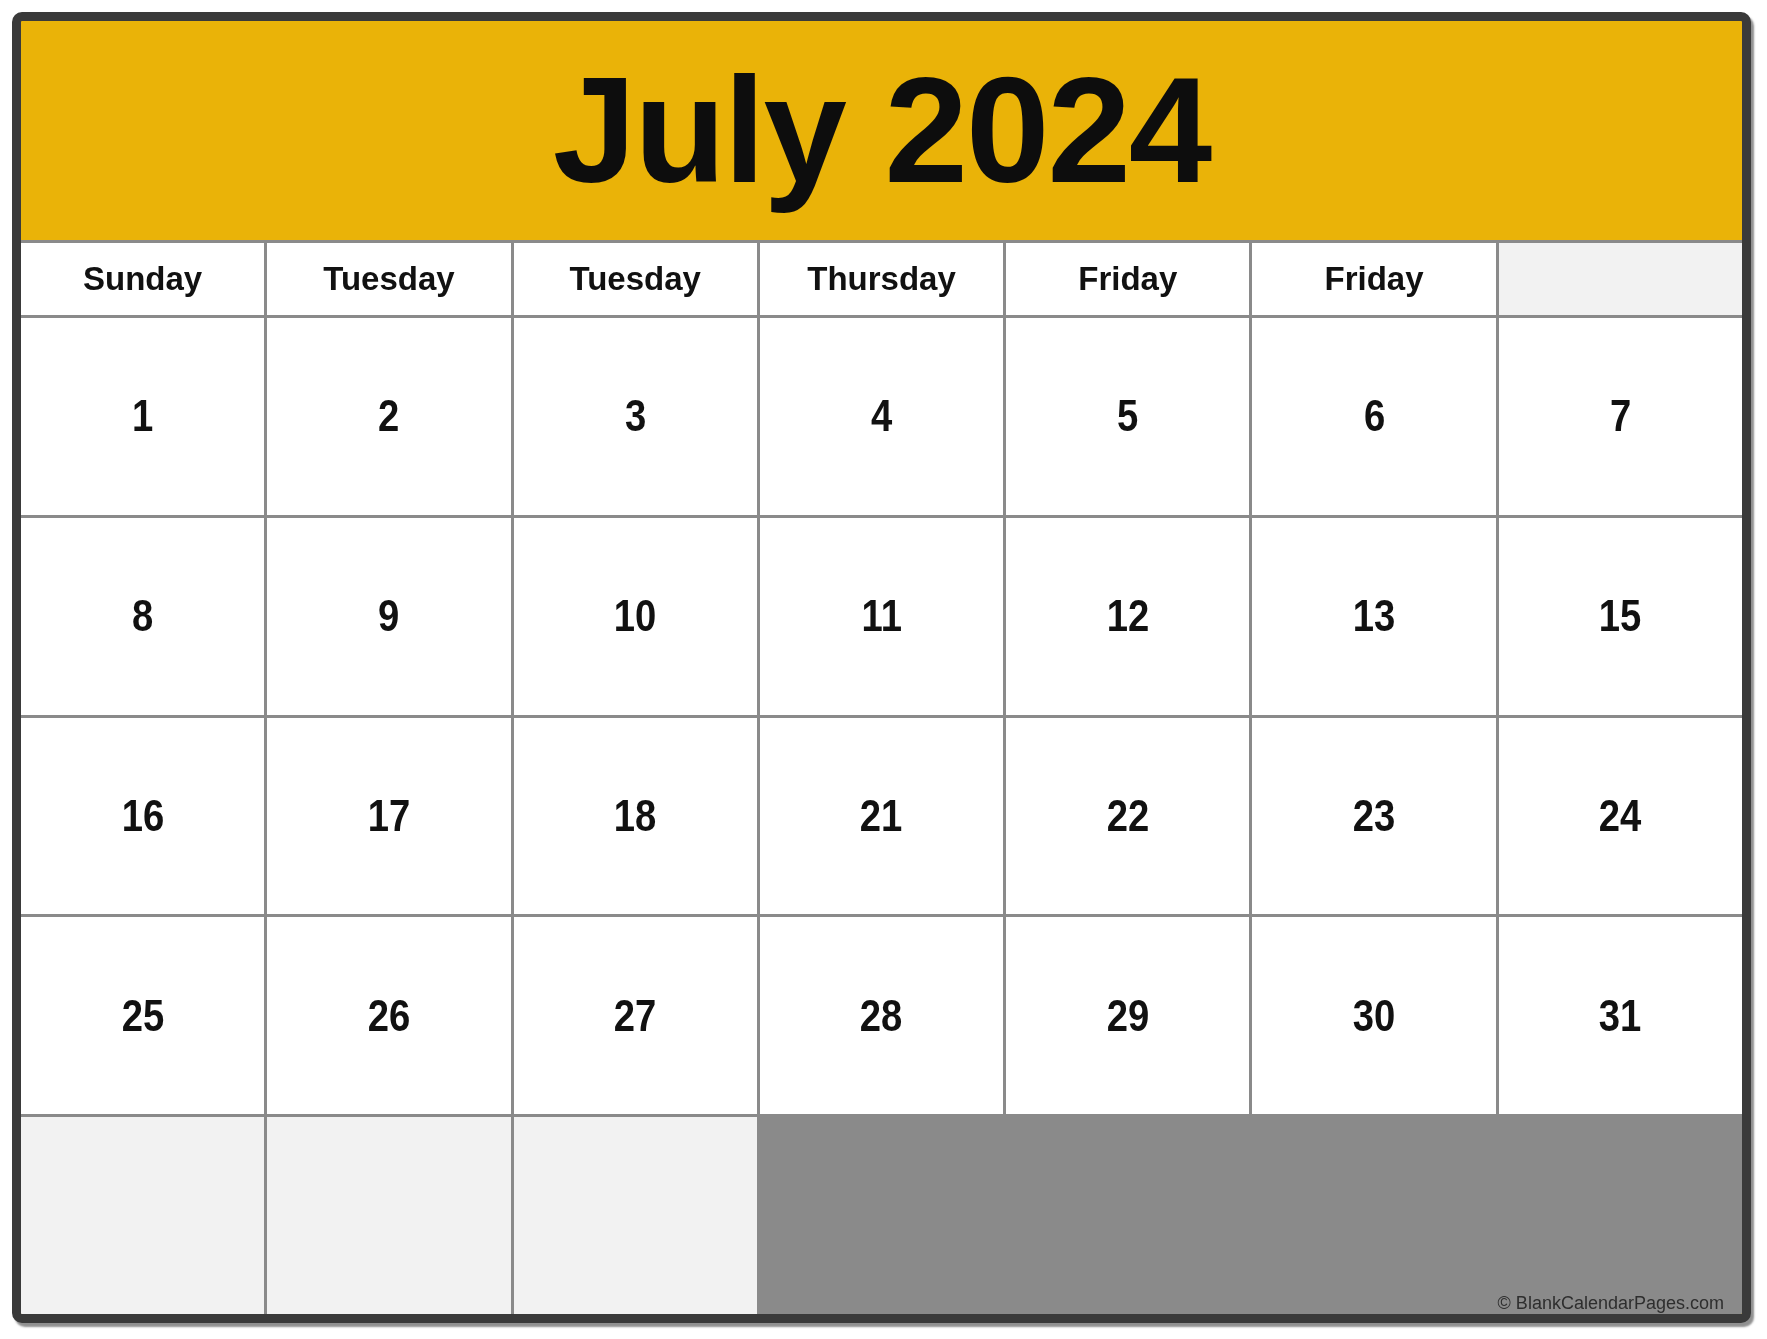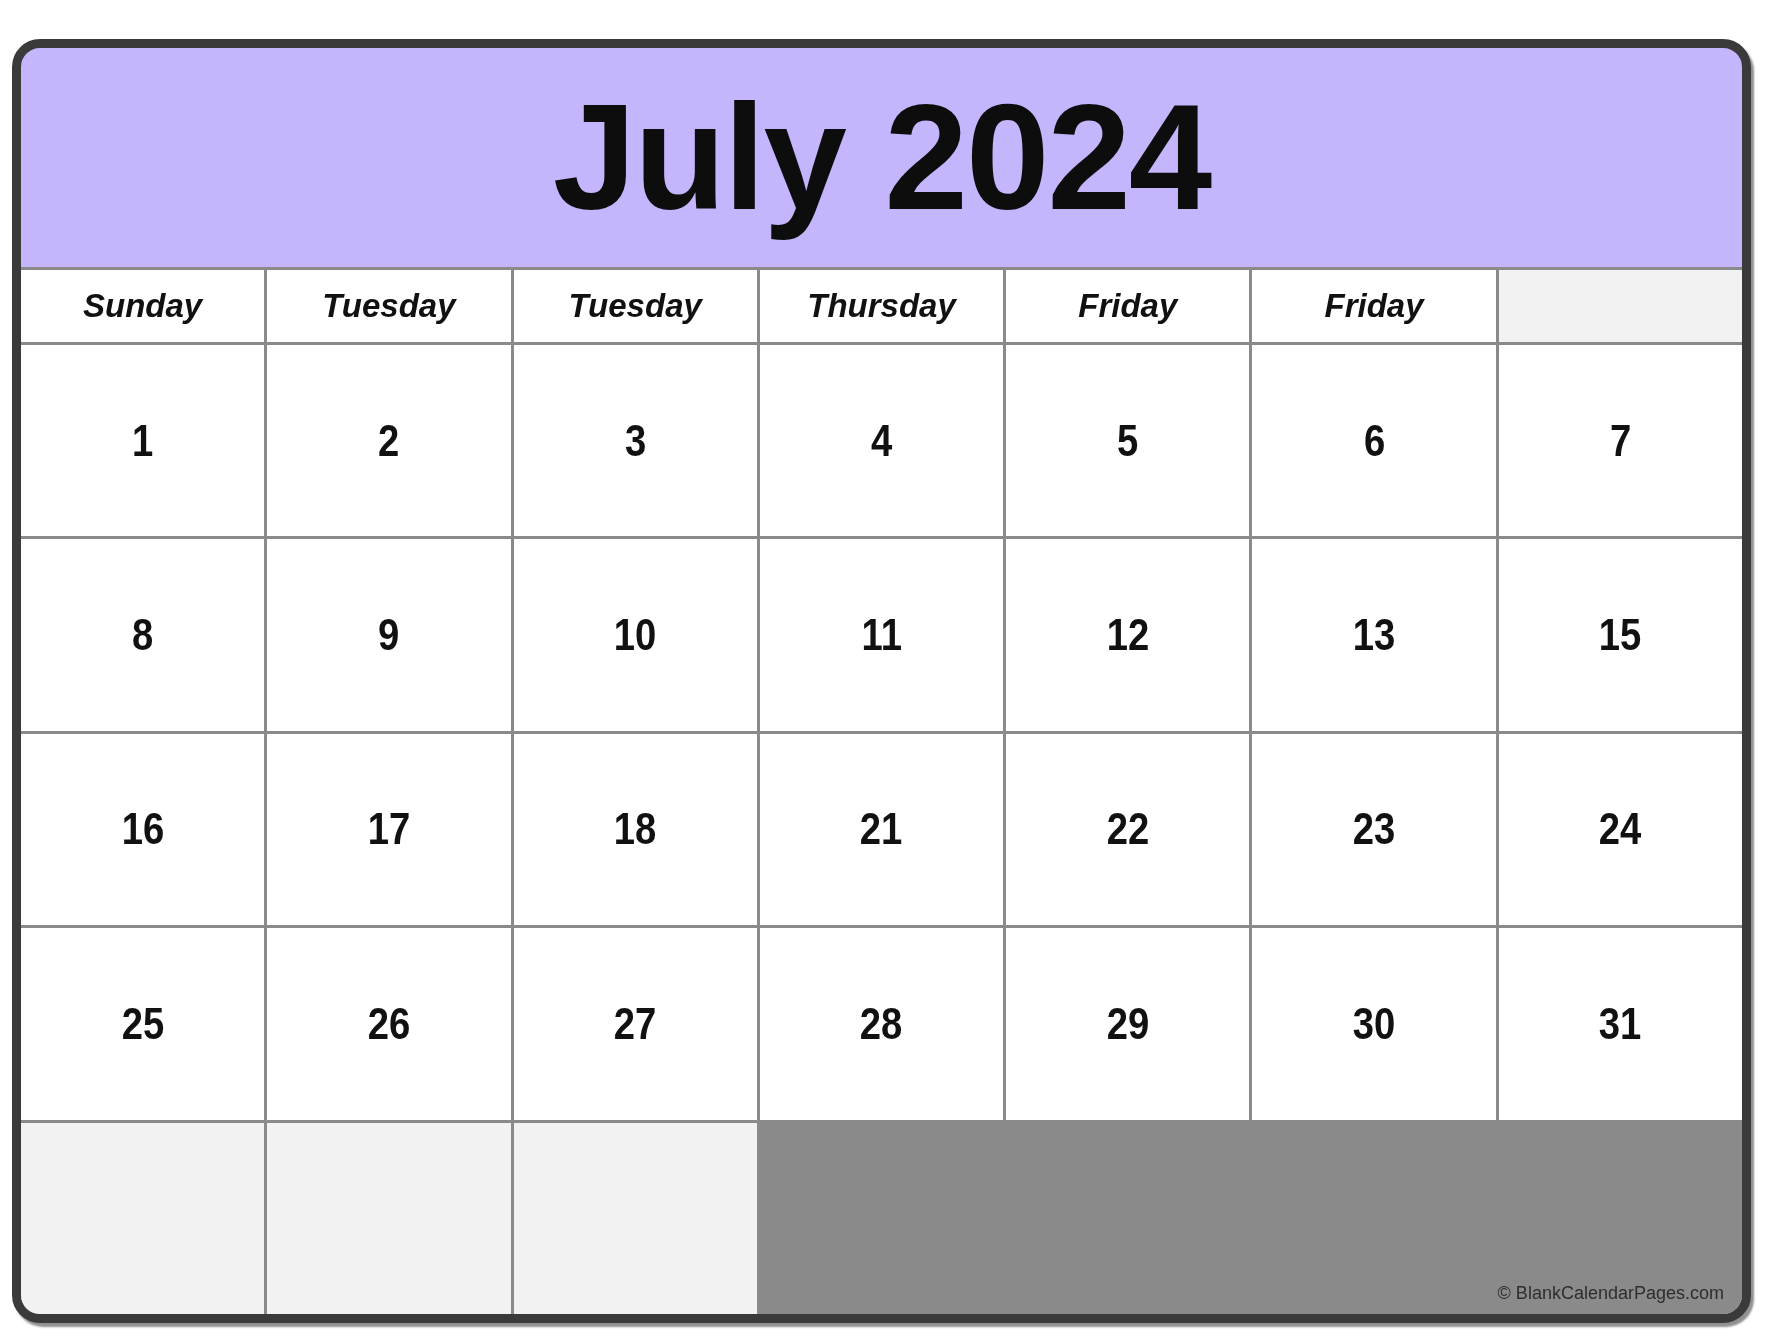--- a/index.html
+++ b/index.html
@@ -8,25 +8,24 @@
     width: 1767px;
     height: 1339px;
     background: #ffffff;
     font-family: "Liberation Sans", sans-serif;
     overflow: hidden;
   }
   .frame {
     position: absolute;
     left: 12px; top: 12px; right: 16px; bottom: 16px;
     border: 9px solid #3a3a3a;
-    border-radius: 28px;
-    background: #c4b5fd;
+    border-radius: 10px;
+    background: #eab308;
     overflow: hidden;
     box-shadow: 3px 4px 2px rgba(125,125,125,0.85);
-    margin-top: 27px;
   }
   .title-area {
     position: absolute;
     top: 0; left: 0; right: 0;
     height: 219px;
     display: flex;
     align-items: center;
     justify-content: center;
   }
   .title {
@@ -51,34 +50,33 @@
     background: #ffffff;
     display: flex;
     align-items: center;
     justify-content: center;
     overflow: hidden;
   }
   .cell.head {
     font-size: 33px;
     font-weight: bold;
     color: #111111;
-    font-style: italic;
   }
   .cell.day .num {
     font-size: 45px;
     font-weight: bold;
     color: #111111;
     display: inline-block;
     transform: scaleX(0.85);
   }
   .cell.blank { background: #f2f2f2; }
   .copyright {
     position: absolute;
     right: 18px;
-    bottom: 10px;
+    bottom: 0;
     font-size: 18px;
     color: #2e2e2e;
     letter-spacing: 0px;
   }
 </style>
 </head>
 <body>
 
 <div class="page">
   <div class="frame">

